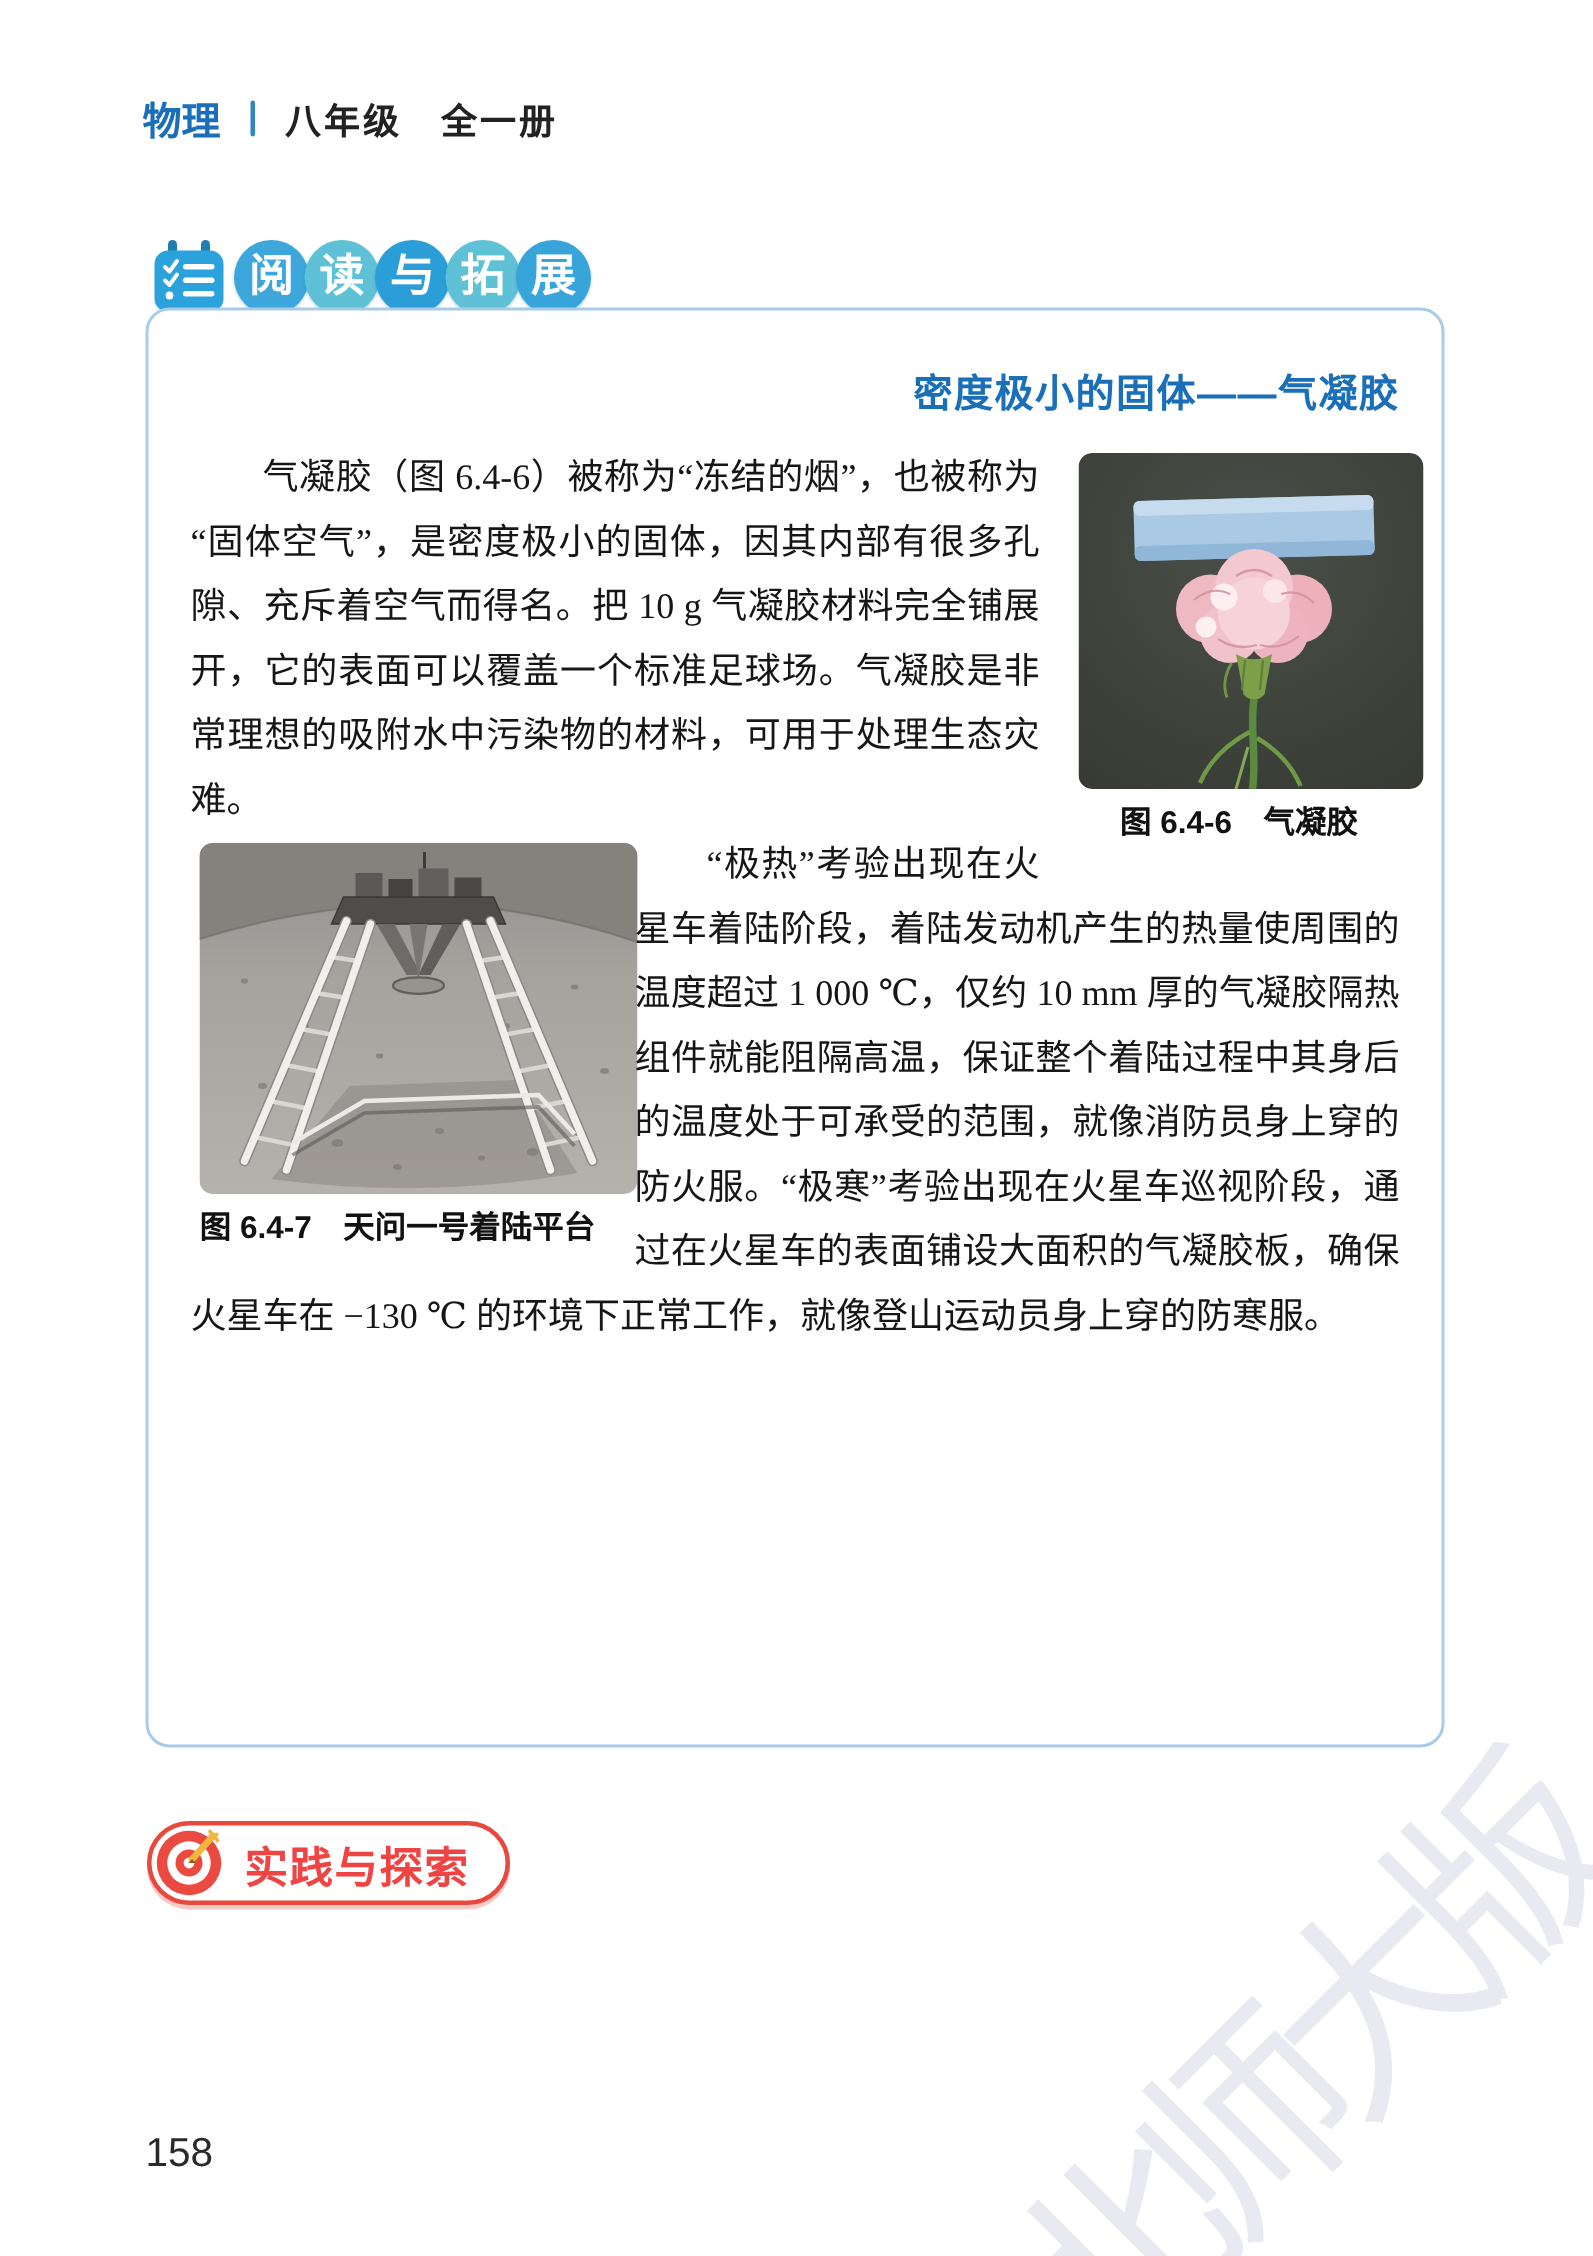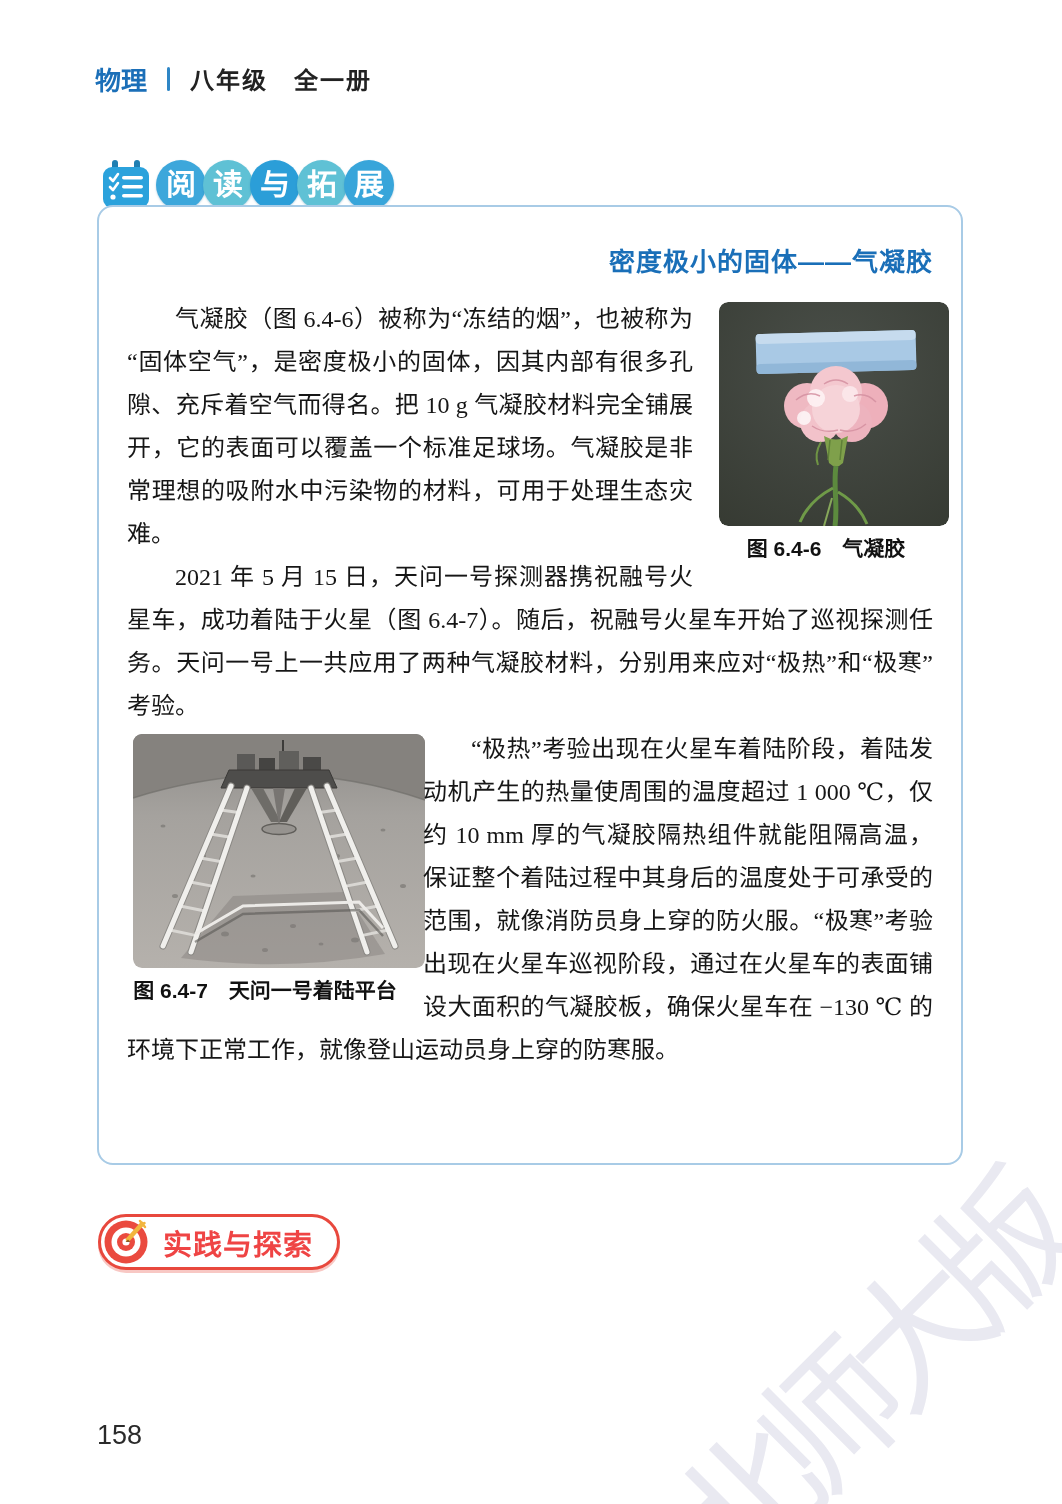--- a/index.html
+++ b/index.html
@@ -159,21 +159,20 @@
             <path d="M117,164 C114,184 119,202 116,224" stroke="#5c8a3e" stroke-width="5" fill="none"></path>
             <path d="M114,186 C99,194 87,206 81,220" stroke="#6f9a48" stroke-width="3" fill="none"></path>
             <path d="M119,190 C133,198 143,210 148,222" stroke="#6f9a48" stroke-width="3" fill="none"></path>
             <path d="M113,196 L105,224" stroke="#87a85a" stroke-width="2" fill="none"></path>
           </svg>
         </span>
         <figcaption>图 6.4-6　气凝胶</figcaption>
       </figure>
 
       <p class="para">气凝胶（图 6.4-6）被称为“冻结的烟”，也被称为“固体空气”，是密度极小的固体，因其内部有很多孔隙、充斥着空气而得名。把 10 g 气凝胶材料完全铺展开，它的表面可以覆盖一个标准足球场。气凝胶是非常理想的吸附水中污染物的材料，可用于处理生态灾难。</p>
-      <p class="para">2021 年 5 月 15 日，天问一号探测器携祝融号火星车，成功着陆于火星（图 6.4-7）。随后，祝融号火星车开始了巡视探测任务。天问一号上一共应用了两种气凝胶材料，分别用来应对“极热”和“极寒”考验。</p>
 
       <figure class="fig fig-left">
         <span class="fig-img">
           <svg viewBox="0 0 292 234" width="292" height="234" aria-hidden="true">
             <defs>
               <linearGradient id="mgbg" x1="0" y1="0" x2="0" y2="1">
                 <stop offset="0" stop-color="#8e8c89"></stop>
                 <stop offset="0.35" stop-color="#a5a29e"></stop>
                 <stop offset="1" stop-color="#b5b1ac"></stop>
               </linearGradient>

